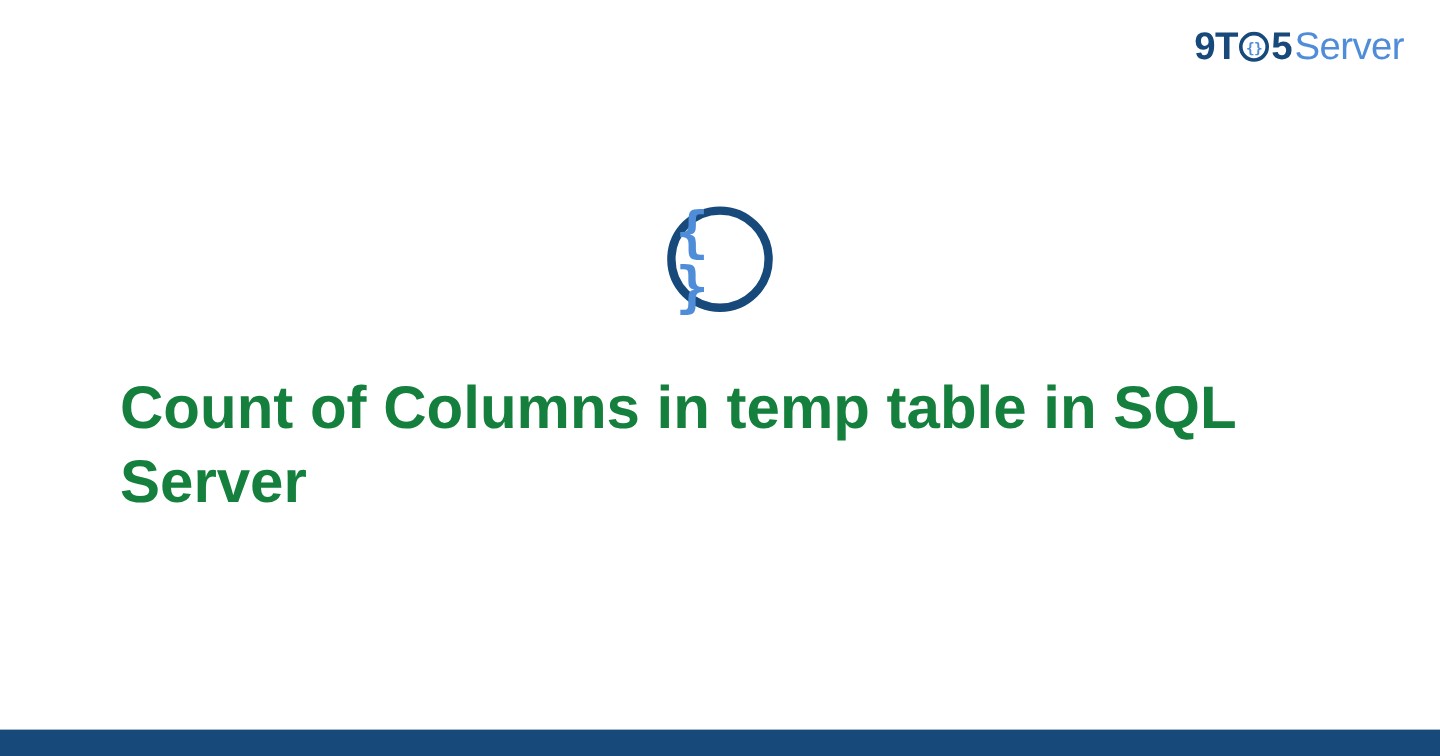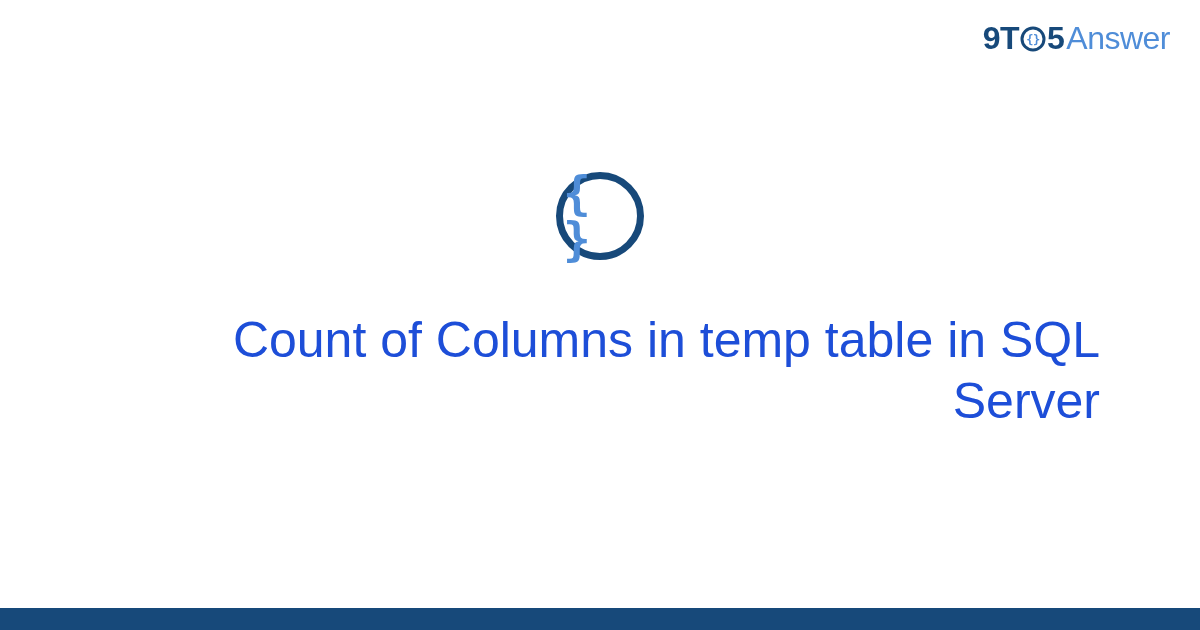--- a/index.html
+++ b/index.html
@@ -56,23 +56,23 @@
     .icon-circle .braces {
       font-size: 46px;
       font-weight: 800;
       color: #4f8dd8;
       letter-spacing: -2px;
       line-height: 1;
       font-family: Consolas, Monaco, monospace;
     }
     .title {
       font-size: 50px;
-      font-weight: 400;
-      color: #1d4ed8;
-      text-align: right;
+      font-weight: 700;
+      color: #15803d;
+      text-align: left;
       line-height: 1.22;
       max-width: 1000px;
     }
     .footer-bar {
       position: absolute;
       bottom: 0;
       left: 0;
       right: 0;
       height: 22px;
       background: #17497a;
@@ -84,21 +84,21 @@
 <div class="top-logo">
   <span class="nine">9</span>
   <span class="t">T</span>
   <span class="circle-o">
     <svg width="26" height="26" viewBox="0 0 26 26">
       <circle cx="13" cy="13" r="11" fill="none" stroke="#17497a" stroke-width="3"></circle>
       <text x="13" y="18" text-anchor="middle" font-size="12" font-weight="700" fill="#4f8dd8" font-family="Consolas,monospace">{}</text>
     </svg>
   </span>
   <span class="five">5</span>
-  <span class="answer">Answer</span>
+  <span class="answer">Server</span>
 </div>
 
 <div class="center">
   <div class="icon-circle">
     <span class="braces">{ }</span>
   </div>
   <h1 class="title">Count of Columns in temp table in SQL Server</h1>
 </div>
 
 <div class="footer-bar"></div>

